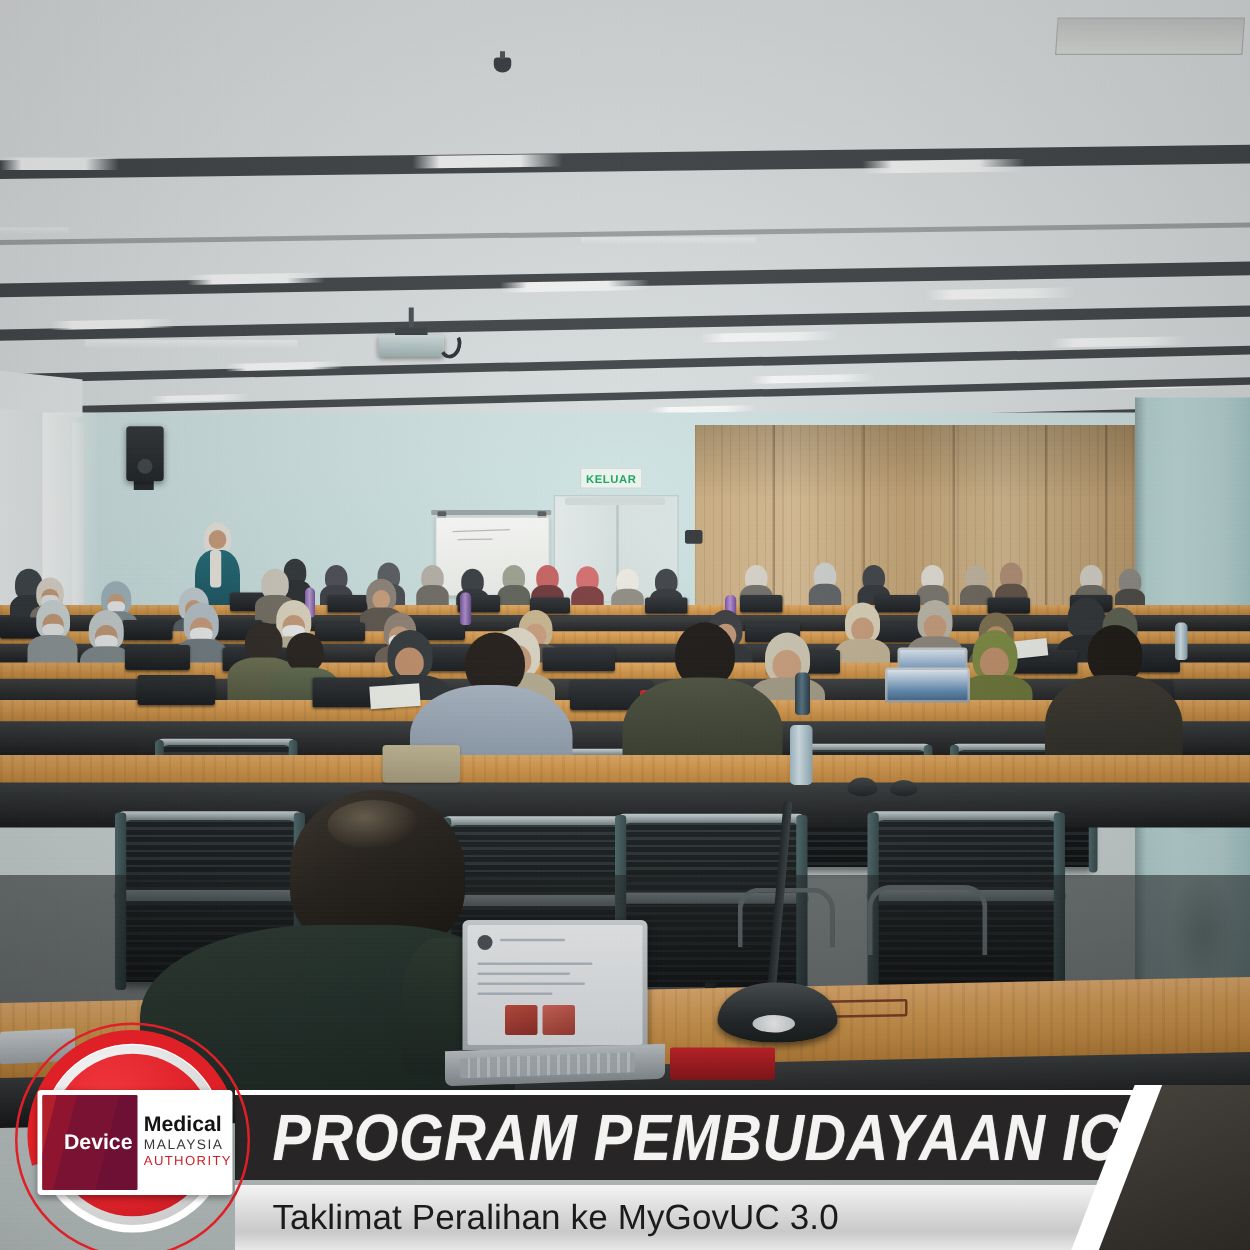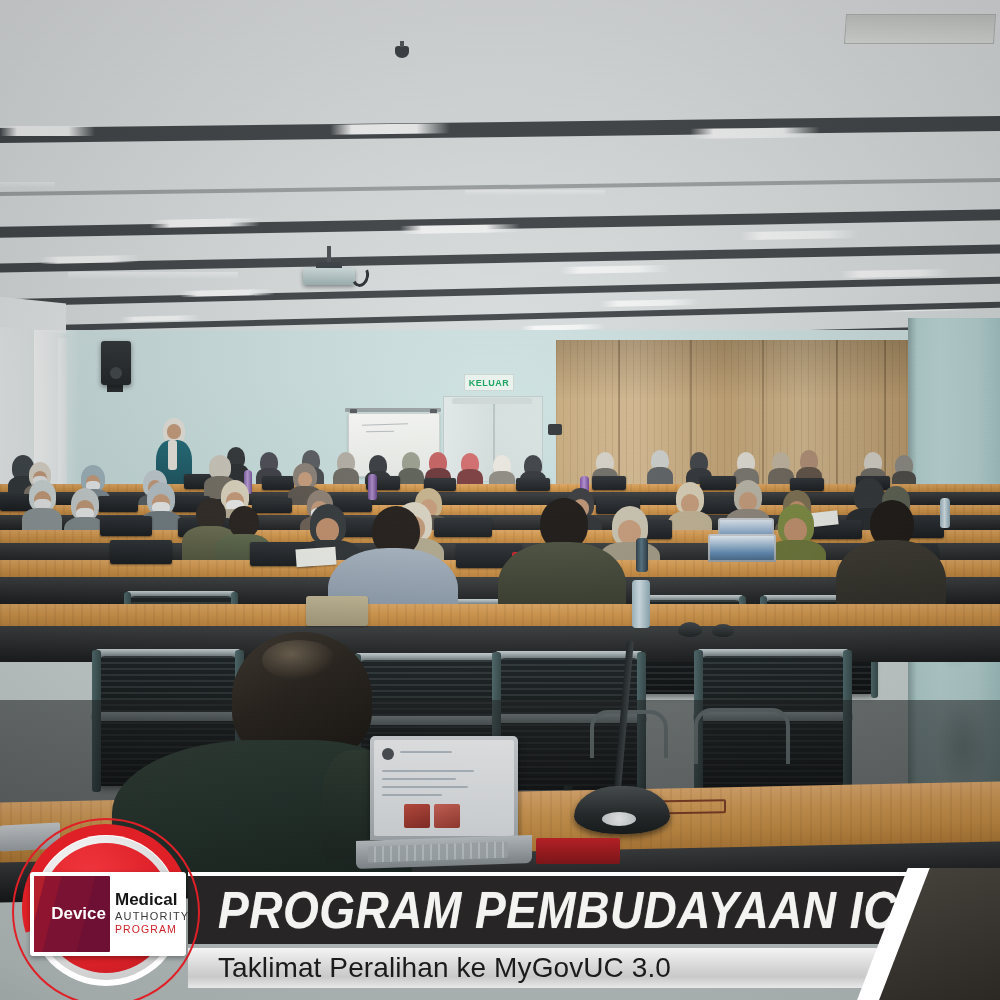--- a/index.html
+++ b/index.html
@@ -155,21 +155,21 @@
     display:flex;align-items:center;
   }
   #banner-title{
     color:#f3f3f1;font-weight:800;font-style:italic;
     font-size:46px;letter-spacing:.5px;line-height:1;
     margin-left:30px;white-space:nowrap;
     text-shadow:0 0 1px rgba(255,255,255,.35);
     transform:scaleY(1.14);
   }
   #banner-light{
-    position:absolute;left:188px;top:98px;width:812px;height:40px;
+    position:absolute;left:188px;top:98px;width:812px;height:52px;
     background:linear-gradient(180deg,#f4f4f4 0%,#d8d8d8 45%,#c9c9c9 72%,#e8e8e8 100%);
     display:flex;align-items:center;
   }
   #banner-sub{
     color:#1b1b1b;font-size:28px;margin-left:30px;white-space:nowrap;letter-spacing:.1px;
   }
   #banner-white-wedge{
     position:absolute;right:-4px;top:18px;width:150px;height:140px;
     background:#ffffff;transform:skewX(-21deg);transform-origin:bottom right;
     z-index:3;
@@ -730,21 +730,21 @@
       <div id="logo-disc"></div>
       <div id="logo-card">
         <div id="logo-maroon">
           <div class="chev" id="chev1"></div>
           <div class="chev" id="chev2"></div>
           <div class="chev" id="chev3"></div>
           <div id="logo-word-medical">Device</div>
         </div>
         <div id="logo-right">
           <div id="logo-word-device">Medical</div>
-          <div id="logo-word-authority">AUTHORITY</div>
-          <div id="logo-word-malaysia">PROGRAM</div>
+          <div id="logo-word-authority">MALAYSIA</div>
+          <div id="logo-word-malaysia">AUTHORITY</div>
         </div>
       </div>
     </div>
 
   </div>
 
 </div>
 
 </body></html>

